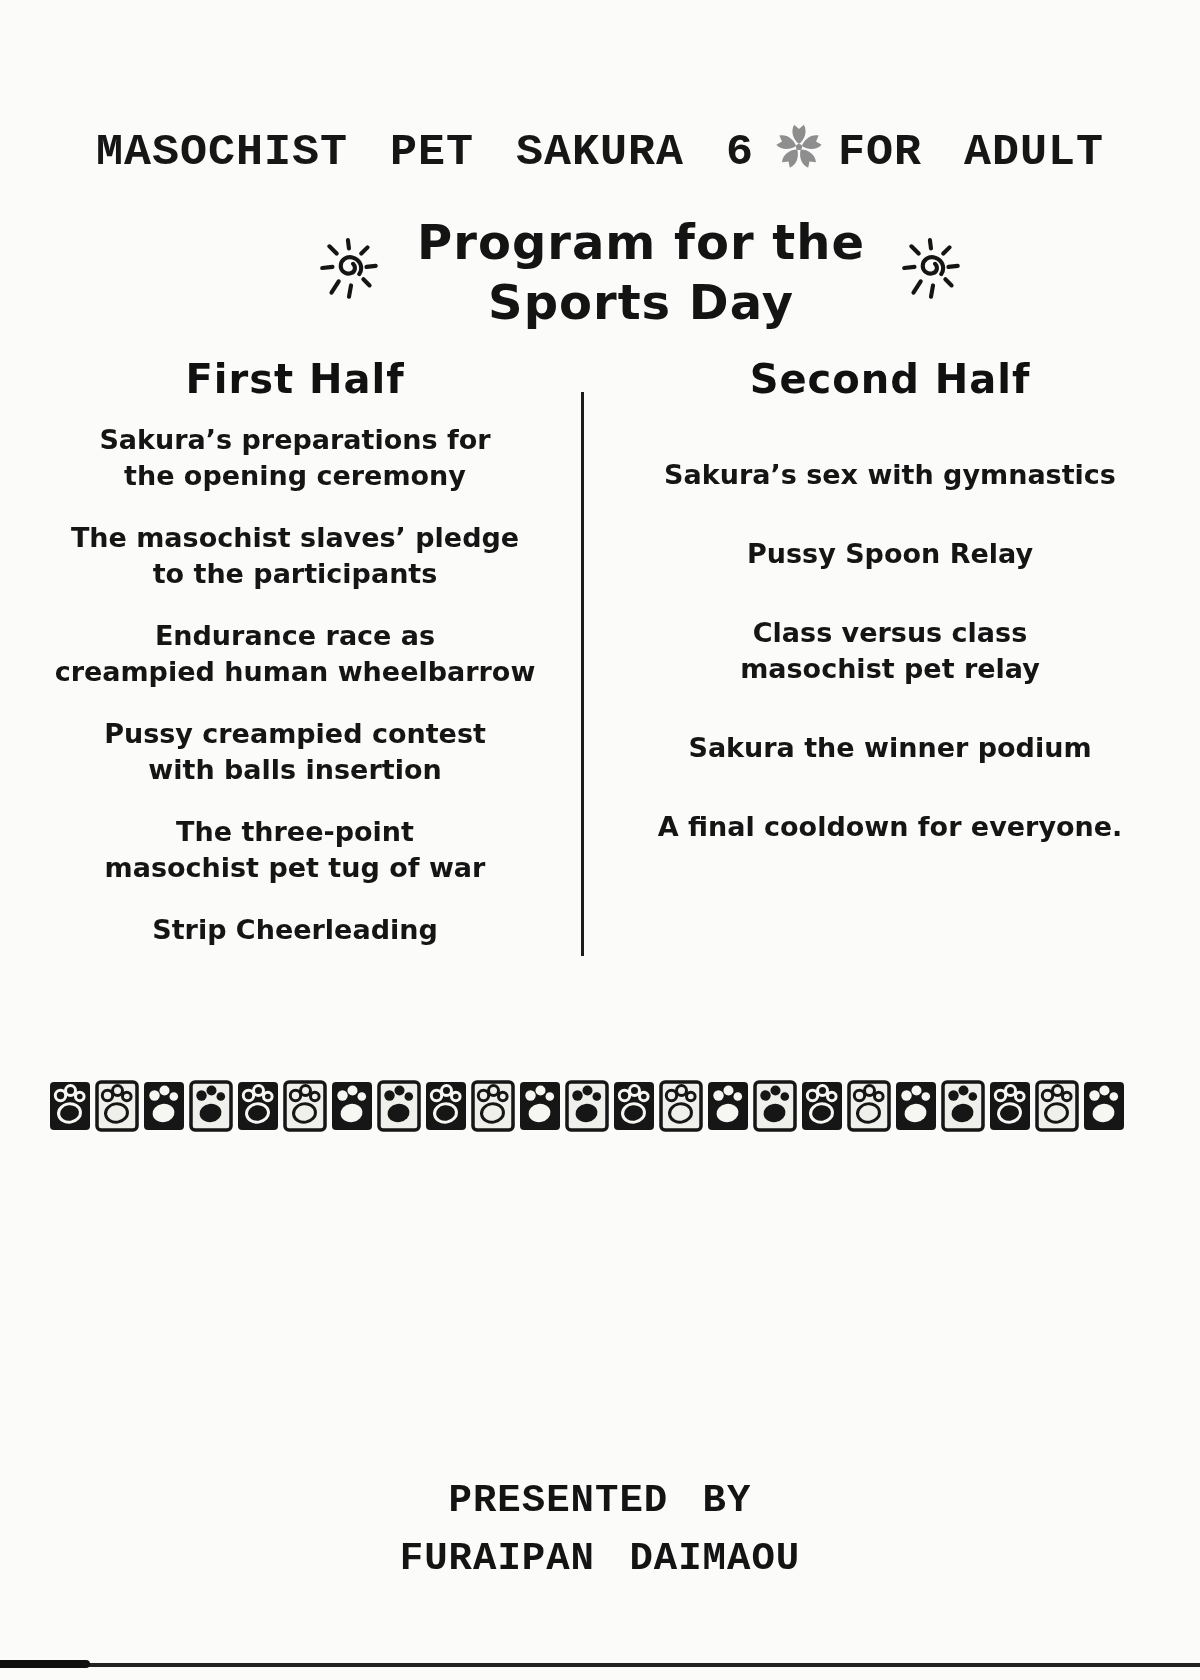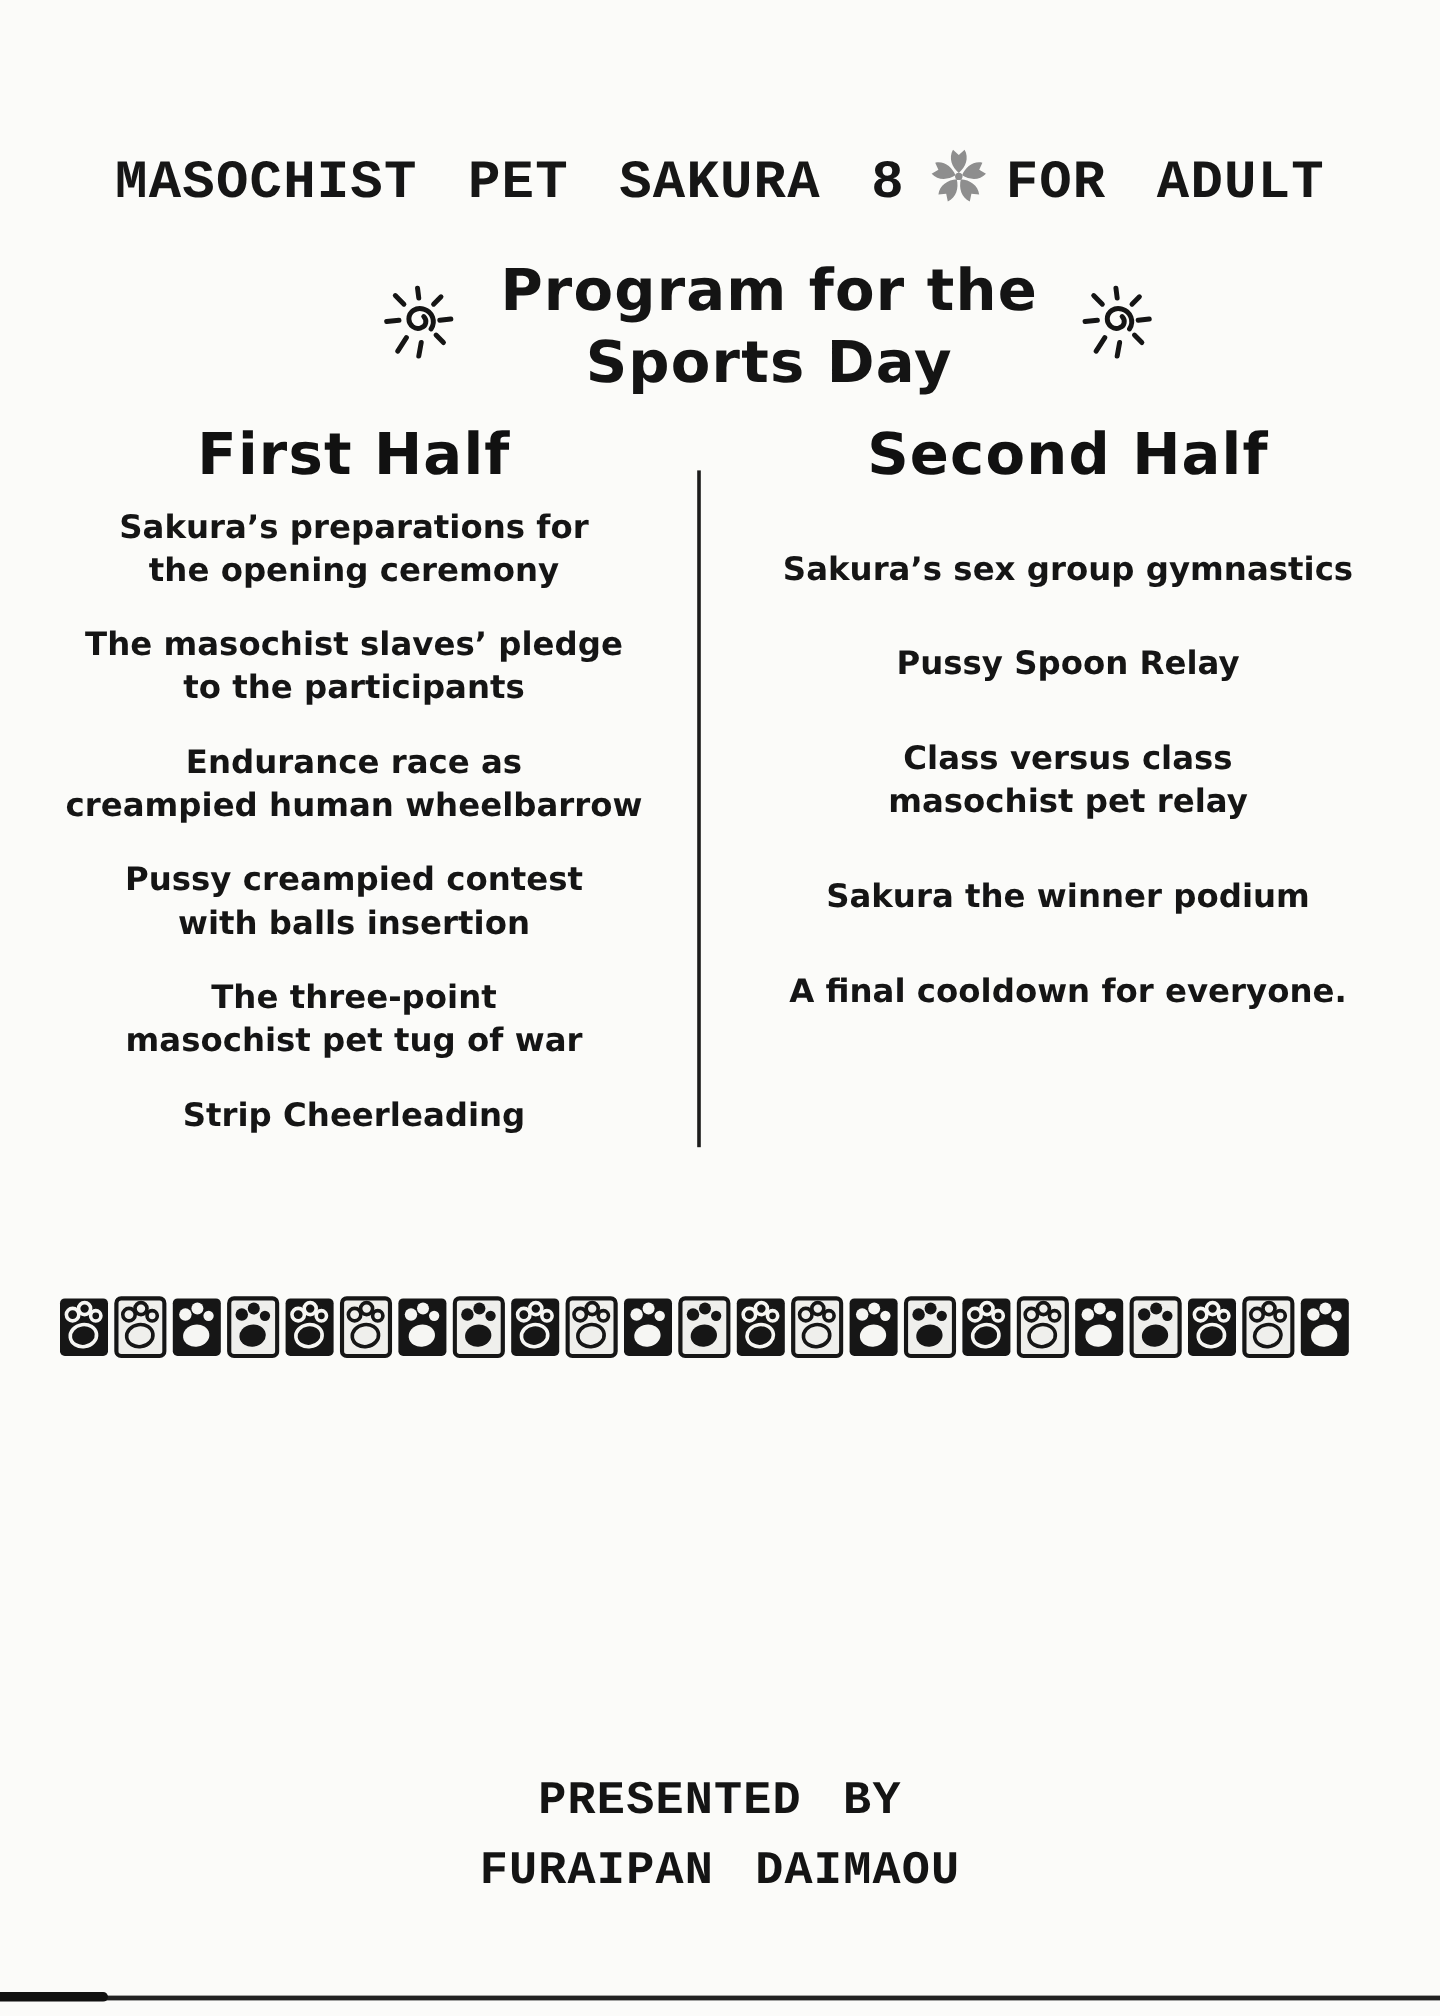--- a/index.html
+++ b/index.html
@@ -48,21 +48,21 @@
     position:absolute;top:356px;left:45px;width:1110px;
   }
   .col{
     display:flex;flex-direction:column;align-items:center;
     text-align:center;
   }
   .col-left{position:absolute;left:0;top:0;width:500px;gap:26px;}
   .col-right{position:absolute;left:580px;top:0;width:530px;gap:43px;}
   .col-heading{
     font-weight:bold;
-    font-size:48px;
+    font-size:40px;
     line-height:46px;
     letter-spacing:1px;
     color:#111;
   }
   .col-left .col-heading{margin-bottom:-6px;}
   .col-right .col-heading{margin-bottom:12px;}
   .item{
     font-weight:bold;
     font-size:27px;
     line-height:36px;
@@ -110,21 +110,21 @@
     position:absolute;top:1660px;left:0;width:90px;height:8px;
     background:#111;border-radius:0 4px 4px 0;
   }
 </style>
 </head>
 <body>
 
 <div class="page">
 
   <div class="title">
-    <span>MASOCHIST PET SAKURA 8</span><span class="flower"><svg width="58" height="58" viewBox="-30 -30 60 60">
+    <span>MASOCHIST PET SAKURA 6</span><span class="flower"><svg width="58" height="58" viewBox="-30 -30 60 60">
         <g fill="#8e8e8e">
           <path d="M0 -3 C -6 -8 -9 -16 -5 -23 L 0 -18.5 L 5 -23 C 9 -16 6 -8 0 -3 Z"></path>
           <path d="M0 -3 C -6 -8 -9 -16 -5 -23 L 0 -18.5 L 5 -23 C 9 -16 6 -8 0 -3 Z" transform="rotate(72)"></path>
           <path d="M0 -3 C -6 -8 -9 -16 -5 -23 L 0 -18.5 L 5 -23 C 9 -16 6 -8 0 -3 Z" transform="rotate(144)"></path>
           <path d="M0 -3 C -6 -8 -9 -16 -5 -23 L 0 -18.5 L 5 -23 C 9 -16 6 -8 0 -3 Z" transform="rotate(216)"></path>
           <path d="M0 -3 C -6 -8 -9 -16 -5 -23 L 0 -18.5 L 5 -23 C 9 -16 6 -8 0 -3 Z" transform="rotate(288)"></path>
           <circle cx="0" cy="0" r="3.2"></circle>
         </g>
       </svg></span><span>FOR ADULT</span>
   </div>
@@ -179,21 +179,21 @@
 with balls insertion</div>
       <div class="item">The three-point
 masochist pet tug of war</div>
       <div class="item">Strip Cheerleading</div>
     </div>
 
     <div class="divider"></div>
 
     <div class="col col-right">
       <div class="col-heading">Second Half</div>
-      <div class="item">Sakura’s sex group gymnastics</div>
+      <div class="item">Sakura’s sex with gymnastics</div>
       <div class="item">Pussy Spoon Relay</div>
       <div class="item">Class versus class
 masochist pet relay</div>
       <div class="item">Sakura the winner podium</div>
       <div class="item">A final cooldown for everyone.</div>
     </div>
   </div>
 
   <div class="paw-border">
       <svg class="paw-tile t0" width="44" height="52" viewBox="0 0 44 52">

